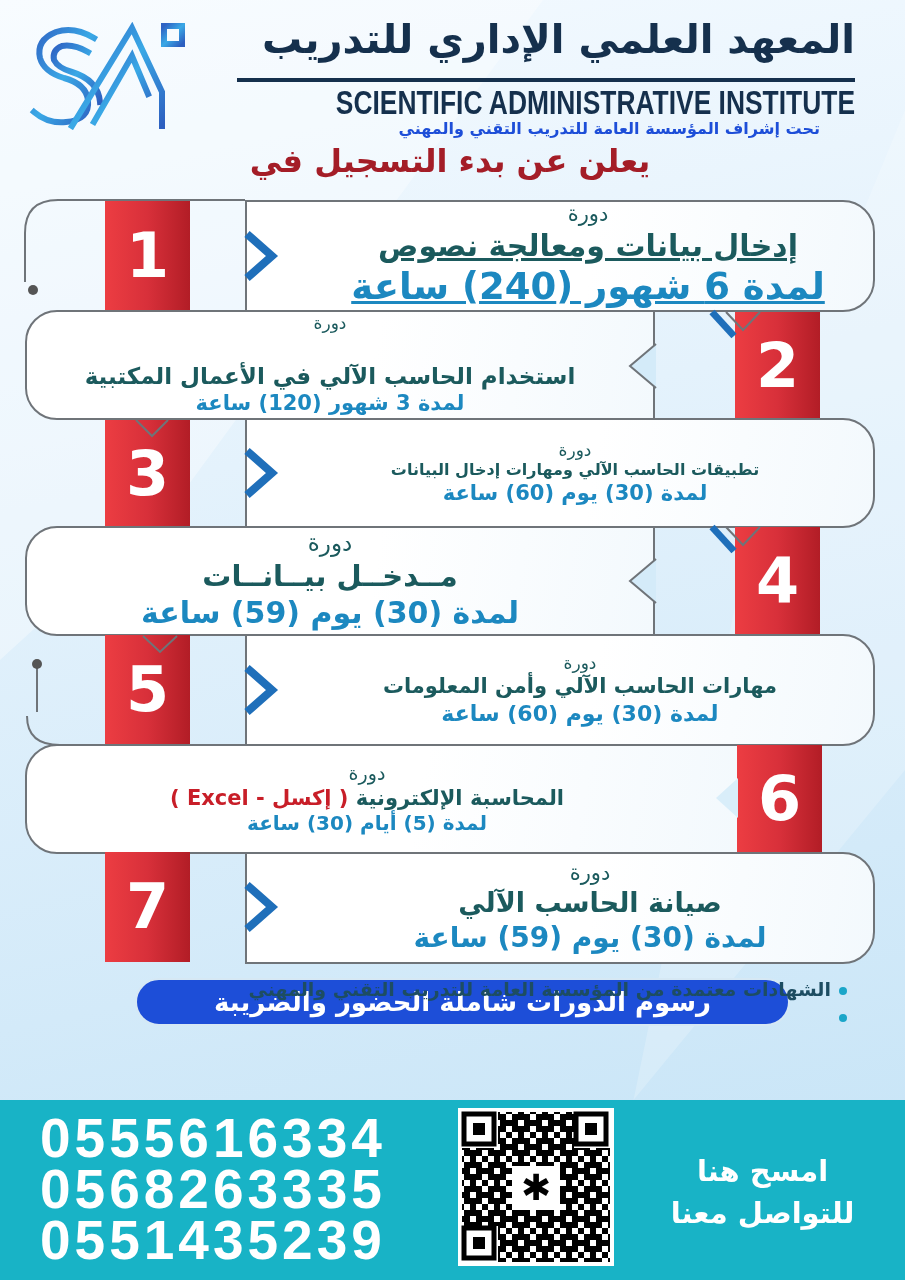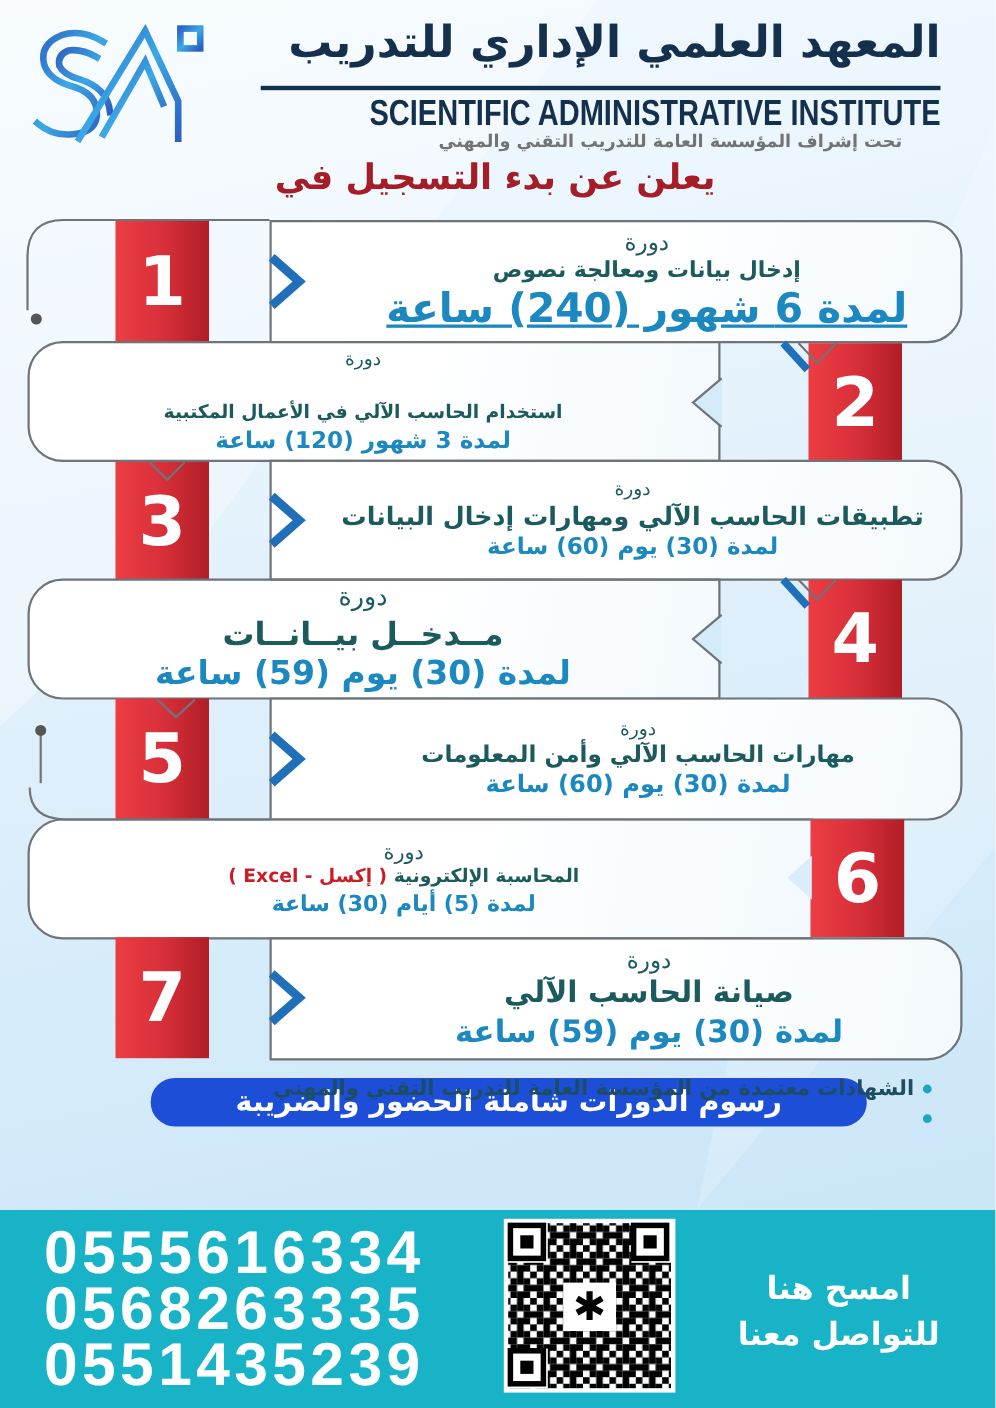--- a/index.html
+++ b/index.html
@@ -10,21 +10,21 @@
     .shard { position:absolute; background:rgba(255,255,255,0.35); }
     
     .logo { left:28px; top:22px; width:166px; height:108px; }
     .title-ar { right:50px; top:16px; width:620px; text-align:right; direction:rtl;
       font-size:40px; font-weight:bold; color:#15304d; white-space:nowrap; }
     .rule { left:237px; top:78px; width:618px; height:4px; background:#15304d; }
     .title-en { right:50px; top:84px; width:700px; text-align:right; white-space:nowrap;
       font-family:"Liberation Sans", sans-serif; font-weight:bold; font-size:33px; color:#15304d;
       transform:scaleX(0.80); transform-origin:right center; letter-spacing:0px; }
     .supervision { right:85px; top:119px; direction:rtl; white-space:nowrap;
-      font-size:16px; font-weight:bold; color:#737373; }
+      font-size:16px; font-weight:bold; color:#1d4ed8; }
     .announce { left:240px; top:142px; width:420px; direction:rtl; text-align:center; white-space:nowrap;
       font-size:32px; font-weight:bold; color:#a41d27; }
     
     .card { position:absolute; background:linear-gradient(100deg, #ffffff 0%, #ffffff 55%, #f3f9fd 100%);
       border:2px solid #6f7479; box-sizing:border-box; display:flex; align-items:center; justify-content:center; }
     .card.odd { left:245px; width:630px; border-radius:0 32px 32px 0; }
     .card.even { left:25px; width:630px; border-radius:32px 0 0 32px; }
     .card-text { direction:rtl; text-align:center; width:100%; box-sizing:border-box; }
     .c-label { font-weight:normal; color:#1b5a5d; line-height:1.2; }
     .c-title { font-weight:bold; color:#1b5a5d; line-height:1.25; white-space:nowrap; }
@@ -78,43 +78,43 @@
 </div>
 <div class="abs title-ar">المعهد العلمي الإداري للتدريب</div>
 <div class="abs rule"></div>
 <div class="abs title-en">SCIENTIFIC ADMINISTRATIVE INSTITUTE</div>
 <div class="abs supervision">تحت إشراف المؤسسة العامة للتدريب التقني والمهني</div>
 <div class="abs announce">يعلن عن بدء التسجيل في</div>
 
 <div class="card odd" style="top:200px;height:112px;">
   <div class="card-text" style="padding-left:56px;">
     <div class="c-label" style="font-size:21px;">دورة</div>
-    <div class="c-title" style="font-size:20px;">إدخال بيانات ومعالجة نصوص</div>
+    <div class="c-title" style="font-size:30px;text-decoration:underline;">إدخال بيانات ومعالجة نصوص</div>
     <div class="c-dur" style="font-size:37px;text-decoration:underline;">لمدة 6 شهور (240) ساعة</div>
   </div>
 </div>
 <div class="redbox" style="left:105px;top:200px;height:112px;">
     <span>1</span>
   </div>
 
 <div class="card even" style="top:310px;height:110px;">
   <div class="card-text" style="padding-right:20px;">
     <div class="c-label" style="font-size:17px;">دورة</div>
-    <div class="c-title" style="font-size:17px;margin-top:28px;">استخدام الحاسب الآلي في الأعمال المكتبية</div>
+    <div class="c-title" style="font-size:23px;margin-top:28px;">استخدام الحاسب الآلي في الأعمال المكتبية</div>
     <div class="c-dur" style="font-size:21px;">لمدة 3 شهور (120) ساعة</div>
   </div>
 </div>
 <div class="redbox" style="left:735px;top:312px;height:108px;">
     <span>2</span>
   </div>
 
 <div class="card odd" style="top:418px;height:110px;">
   <div class="card-text" style="padding-left:30px;">
     <div class="c-label" style="font-size:17px;">دورة</div>
-    <div class="c-title" style="font-size:23px;">تطبيقات الحاسب الآلي ومهارات إدخال البيانات</div>
+    <div class="c-title" style="font-size:16px;">تطبيقات الحاسب الآلي ومهارات إدخال البيانات</div>
     <div class="c-dur" style="font-size:21px;">لمدة (30) يوم (60) ساعة</div>
   </div>
 </div>
 <div class="redbox" style="left:105px;top:420px;height:107px;">
     <span>3</span>
   </div>
 
 <div class="card even" style="top:526px;height:110px;">
   <div class="card-text" style="padding-right:20px;">
     <div class="c-label" style="font-size:23px;">دورة</div>
@@ -133,21 +133,21 @@
     <div class="c-dur" style="font-size:22px;">لمدة (30) يوم  (60) ساعة</div>
   </div>
 </div>
 <div class="redbox" style="left:105px;top:635px;height:110px;">
     <span>5</span>
   </div>
 
 <div class="card even" style="top:744px;height:110px;width:714px;">
   <div class="card-text" style="padding-right:30px;">
     <div class="c-label" style="font-size:19px;">دورة</div>
-    <div class="c-title" style="font-size:17px;">
+    <div class="c-title" style="font-size:21px;">
       <span>المحاسبة الإلكترونية</span>
       <span class="hl">( إكسل - Excel )</span>
     </div>
     <div class="c-dur" style="font-size:20px;">لمدة (5) أيام  (30) ساعة</div>
   </div>
 </div>
 <div class="redbox" style="left:737px;top:745px;height:107px;">
     <span>6</span>
   </div>
 

